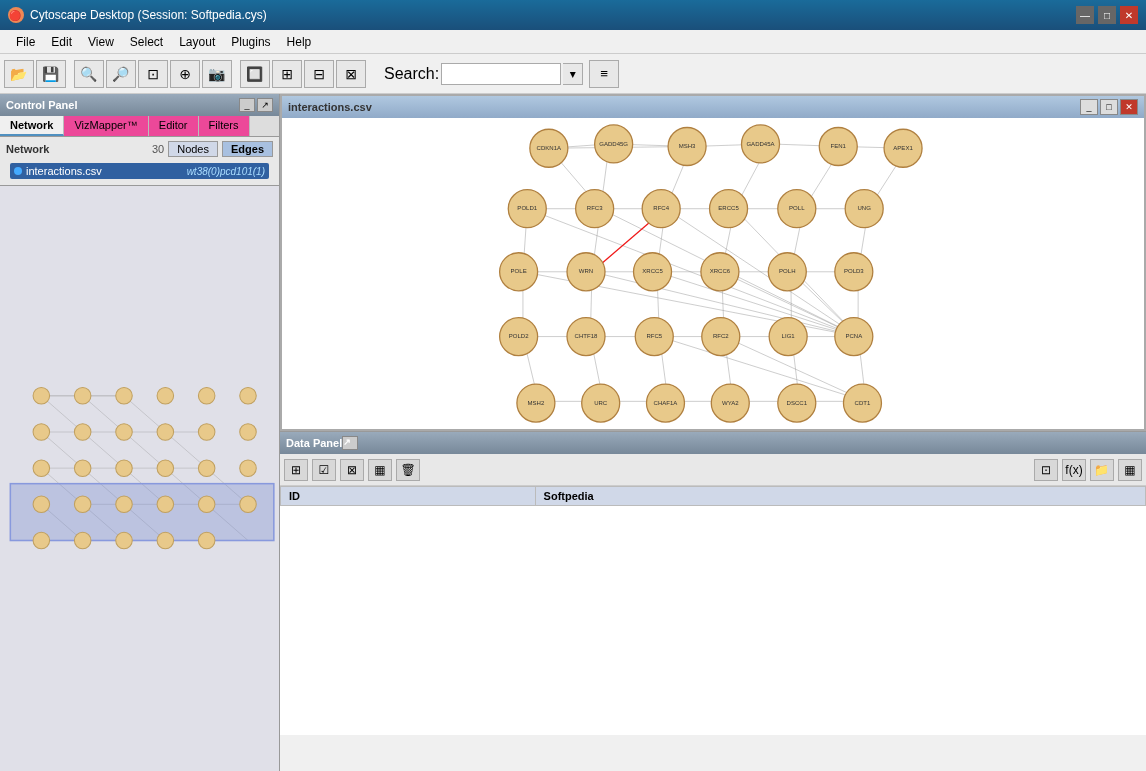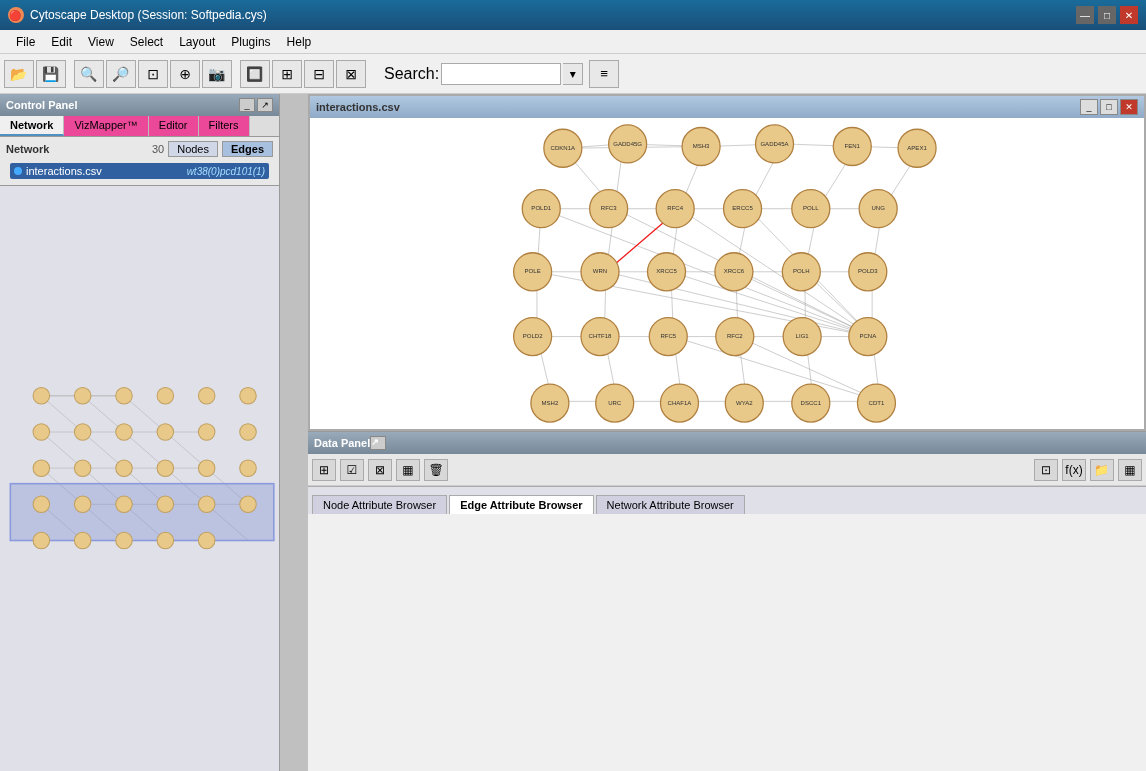--- a/index.html
+++ b/index.html
@@ -47,21 +47,21 @@
     .tb-sep { width: 4px; height: 28px; }
     .search-label { margin-left: 16px; font-size: 16px; }
     .search-input {
       width: 120px; height: 22px; border: 1px solid #aaa;
       padding: 0 4px; font-size: 12px;
     }
     .search-arrow { height: 22px; width: 20px; background: #e8e8e8; border: 1px solid #aaa; cursor: pointer; display: flex; align-items: center; justify-content: center; border-left: none; }
     .tb-btn2 { width: 30px; height: 28px; background: #e8e8e8; border: 1px solid #aaa; cursor: pointer; display: flex; align-items: center; justify-content: center; margin-left: 4px; }
 
     
-    .main-layout { display: flex; flex-direction: row; height: calc(771px - 94px); gap: 28px; }
+    .main-layout { display: flex; flex-direction: row; height: calc(771px - 94px); }
 
     
     .control-panel {
       width: 280px; min-width: 280px;
       background: #e8e8e8;
       border-right: 1px solid #999;
       display: flex; flex-direction: column;
     }
     .panel-title-bar {
       height: 22px; background: linear-gradient(to bottom, #9ab, #789);
@@ -550,21 +550,28 @@
         <button class="dp-btn">⊠</button>
         <button class="dp-btn">▦</button>
         <button class="dp-btn">🗑</button>
         <div class="dp-btn-right">
           <button class="dp-btn">⊡</button>
           <button class="dp-btn">f(x)</button>
           <button class="dp-btn">📁</button>
           <button class="dp-btn">▦</button>
         </div>
       </div>
-      <div class="dp-tabs">
-        <div class="dp-tab">Node Attribute Browser</div>
-        <div class="dp-tab active">Edge Attribute Browser</div>
-        <div class="dp-tab">Network Attribute Browser</div>
+      <div class="dp-table" style="height:calc(100% - 90px); overflow:auto;">
+        <table>
+          <thead>
+            <tr>
+              <th>ID</th>
+              <th>Softpedia</th>
+            </tr>
+          </thead>
+          <tbody>
+          </tbody>
+        </table>
       </div>
     </div>
 
   </div>
 </div>
 
 </body></html>

